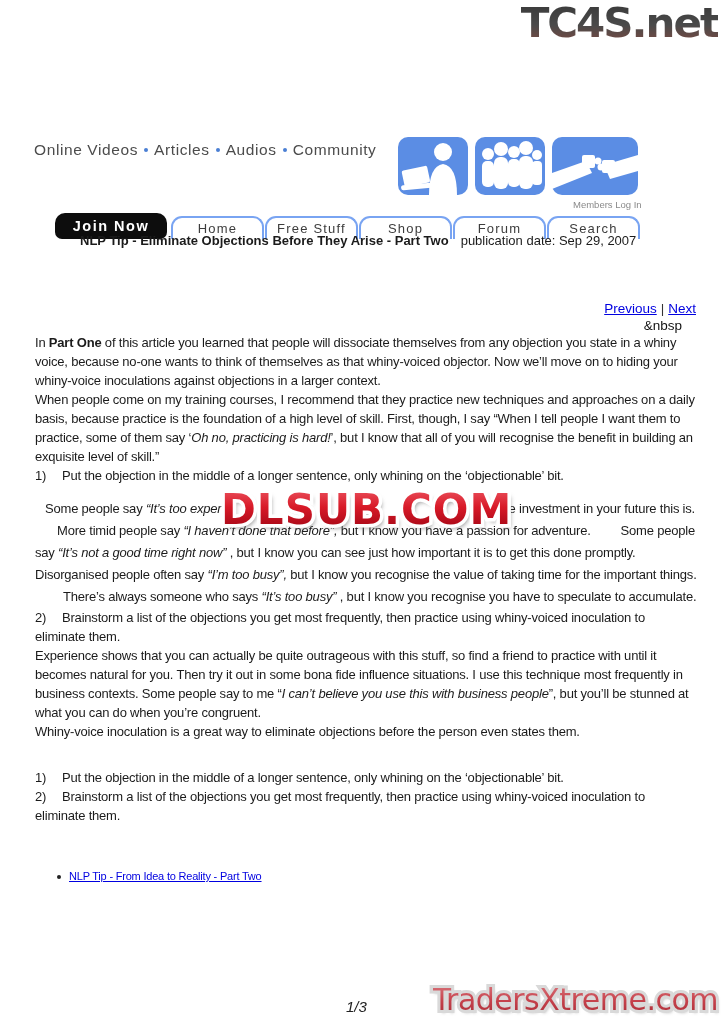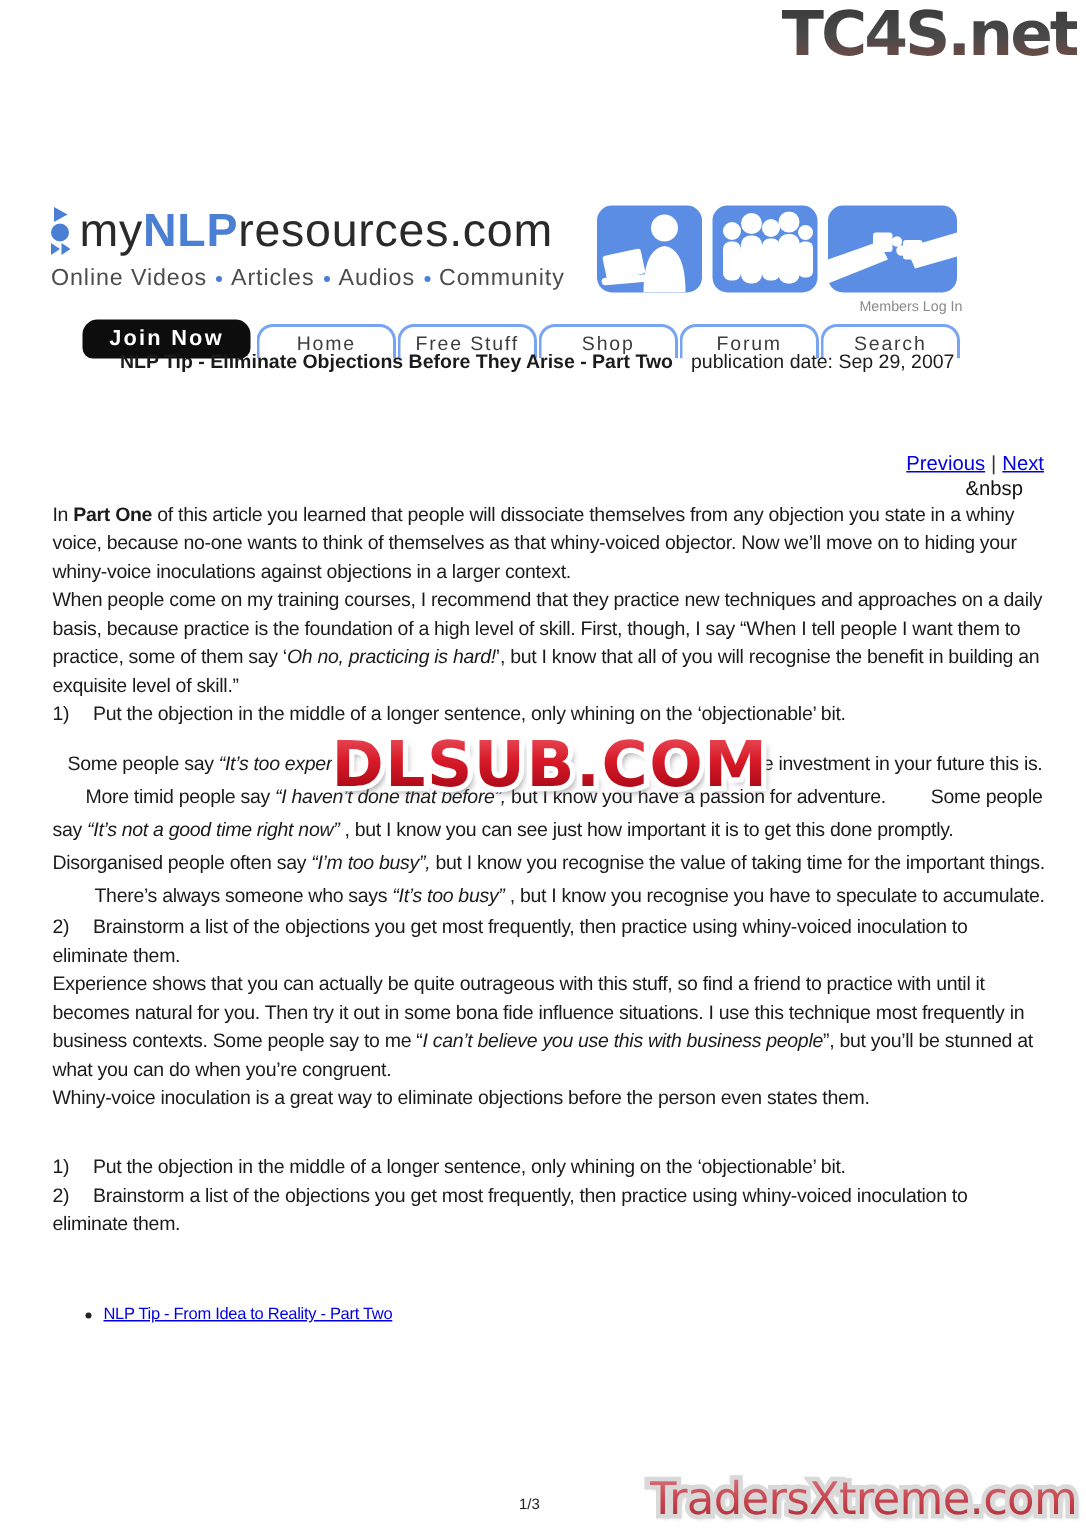--- a/index.html
+++ b/index.html
@@ -83,42 +83,31 @@
   .related .bullet { width:4px; height:4px; border-radius:50%; background:#222; margin-right:8px; }
   .related a { color:#0000e0; text-decoration:underline; font-size:11px; cursor:pointer; }
 
   
   .wm-mid { position:absolute; left:221px; top:485px; font-family:"DejaVu Sans", sans-serif; font-weight:bold; font-size:42px; letter-spacing:1px; }
   .wm-stack { position:relative; display:inline-block; }
   .wm-out { position:absolute; left:0; top:0; color:#fff; -webkit-text-stroke:7px #fff; text-shadow:3px 4px 4px rgba(110,110,110,.65); }
   .wm-fill { position:relative; background:linear-gradient(180deg,#ee5a66 0%,#d81a28 45%,#9a0312 100%); -webkit-background-clip:text; background-clip:text; color:transparent; }
 
   
-  .pageno { position:absolute; left:346px; top:998px; font-size:10px; color:#222; }
+  .pageno { position:absolute; left:346px; top:998px; font-size:15px; font-style:italic; color:#222; }
   .wm-bot { position:absolute; right:6px; top:982px; font-family:"DejaVu Sans", sans-serif; font-weight:normal; font-size:30px; letter-spacing:-.5px; }
   .wm-bot .wm-out { -webkit-text-stroke:6px #d9d9d9; text-shadow:2px 3px 3px rgba(130,130,130,.5); }
   .wm-bot .wm-fill { background:linear-gradient(180deg,#d97a81 0%,#c8444e 50%,#a82b35 100%); -webkit-background-clip:text; background-clip:text; color:transparent; }
 </style>
 </head>
 <body>
 
 <div class="tc4s">TC4S.net</div>
 
 <div class="brand">
-  <div class="brand-row">
-    <div class="brand-icon">
-      <div class="bi-play"></div>
-      <div class="bi-dot"></div>
-      <div class="bi-chevs">
-        <div class="bi-chev"></div>
-          <div class="bi-chev"></div>
-      </div>
-    </div>
-    <div class="brand-text"><span>my</span><b>NLP</b><span>resources.com</span></div>
-  </div>
   <div class="tagline">
     <span>Online Videos</span>
       <span class="tl-dot"></span>
     <span>Articles</span>
       <span class="tl-dot"></span>
     <span>Audios</span>
       <span class="tl-dot"></span>
     <span>Community</span>
   </div>
 </div>

